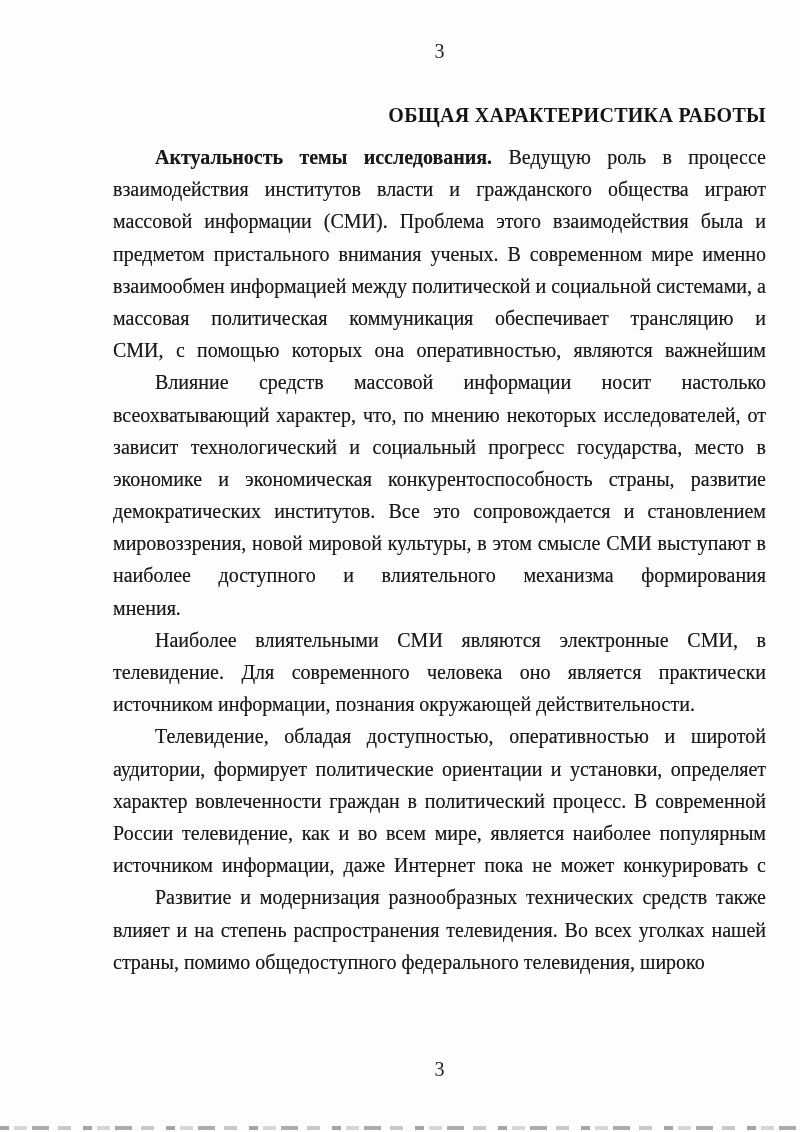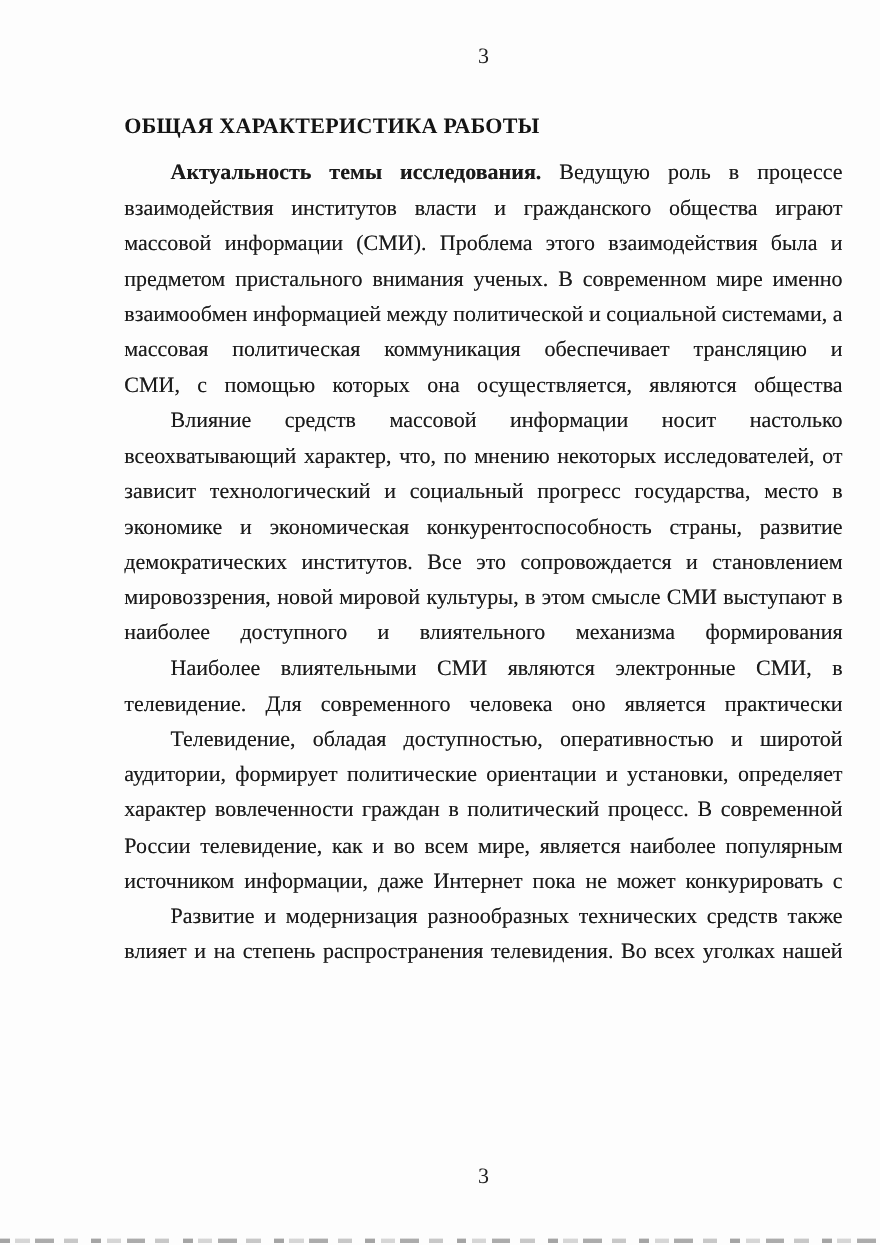--- a/index.html
+++ b/index.html
@@ -31,21 +31,21 @@
     font-size: 20px;
     line-height: 26px;
     color: #222;
   }
   .page-num.top { top: 38px; }
   .page-num.bottom { top: 1056px; }
   .doc-heading {
     position: absolute;
     top: 88px;
     width: 100%;
-    text-align: left;
+    text-align: right;
     font-weight: bold;
     font-size: 20px;
     line-height: 28px;
     letter-spacing: 0.3px;
     color: #141414;
   }
   .body-text {
     position: absolute;
     top: 141px;
     left: 0;
@@ -95,45 +95,48 @@
     <h1 class="doc-heading">ОБЩАЯ ХАРАКТЕРИСТИКА РАБОТЫ</h1>
 
     <div class="body-text">
         <div class="paragraph">
           <div class="line para-start"><span class="lead-bold">Актуальность темы исследования.</span> Ведущую роль в процессе</div>
           <div class="line">взаимодействия институтов власти и гражданского общества играют средства</div>
           <div class="line">массовой информации (СМИ). Проблема этого взаимодействия была и остается</div>
           <div class="line">предметом пристального внимания ученых. В современном мире именно</div>
           <div class="line">взаимообмен информацией между политической и социальной системами, а</div>
           <div class="line">массовая политическая коммуникация обеспечивает трансляцию и</div>
-          <div class="line">СМИ, с помощью которых она осуществляется, являются общества</div>
+          <div class="line">СМИ, с помощью которых она оперативностью, являются важнейшим</div>
         </div>
         <div class="paragraph">
           <div class="line para-start">Влияние средств массовой информации носит настолько</div>
           <div class="line">всеохватывающий характер, что, по мнению некоторых исследователей, от них</div>
           <div class="line">зависит технологический и социальный прогресс государства, место в мировой</div>
           <div class="line">экономике и экономическая конкурентоспособность страны, развитие</div>
           <div class="line">демократических институтов. Все это сопровождается и становлением нового</div>
           <div class="line">мировоззрения, новой мировой культуры, в этом смысле СМИ выступают в</div>
           <div class="line">наиболее доступного и влиятельного механизма формирования общественного</div>
+          <div class="line para-end">мнения.</div>
         </div>
         <div class="paragraph">
           <div class="line para-start">Наиболее влиятельными СМИ являются электронные СМИ, в частности,</div>
           <div class="line">телевидение. Для современного человека оно является практически основным</div>
+          <div class="line para-end">источником информации, познания окружающей действительности.</div>
         </div>
         <div class="paragraph">
           <div class="line para-start">Телевидение, обладая доступностью, оперативностью и широтой охвата</div>
           <div class="line">аудитории, формирует политические ориентации и установки, определяет</div>
           <div class="line">характер вовлеченности граждан в политический процесс. В современной</div>
           <div class="line">России телевидение, как и во всем мире, является наиболее популярным</div>
           <div class="line para-end">источником информации, даже Интернет пока не может конкурировать с ним.</div>
         </div>
         <div class="paragraph">
           <div class="line para-start">Развитие и модернизация разнообразных технических средств также</div>
           <div class="line">влияет и на степень распространения телевидения. Во всех уголках нашей</div>
+          <div class="line para-end">страны, помимо общедоступного федерального телевидения, широко</div>
         </div>
       </div>
 
     <div class="page-num bottom">3</div>
   </div>
 
   <div class="scan-artifact"></div>
 </div>
 
 </body></html>

